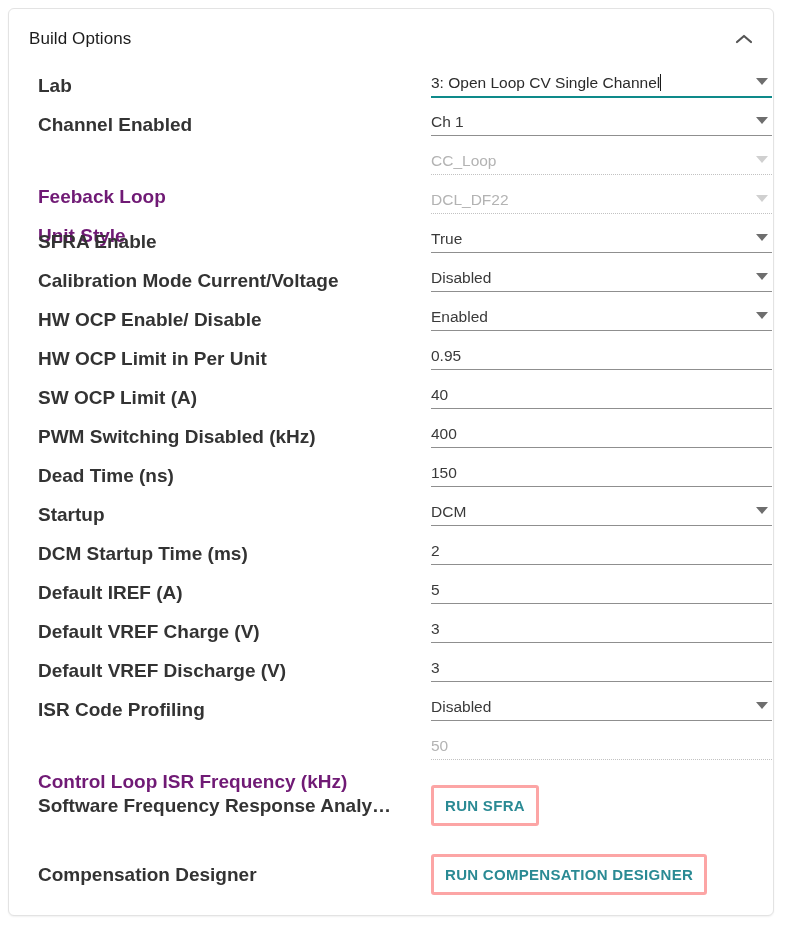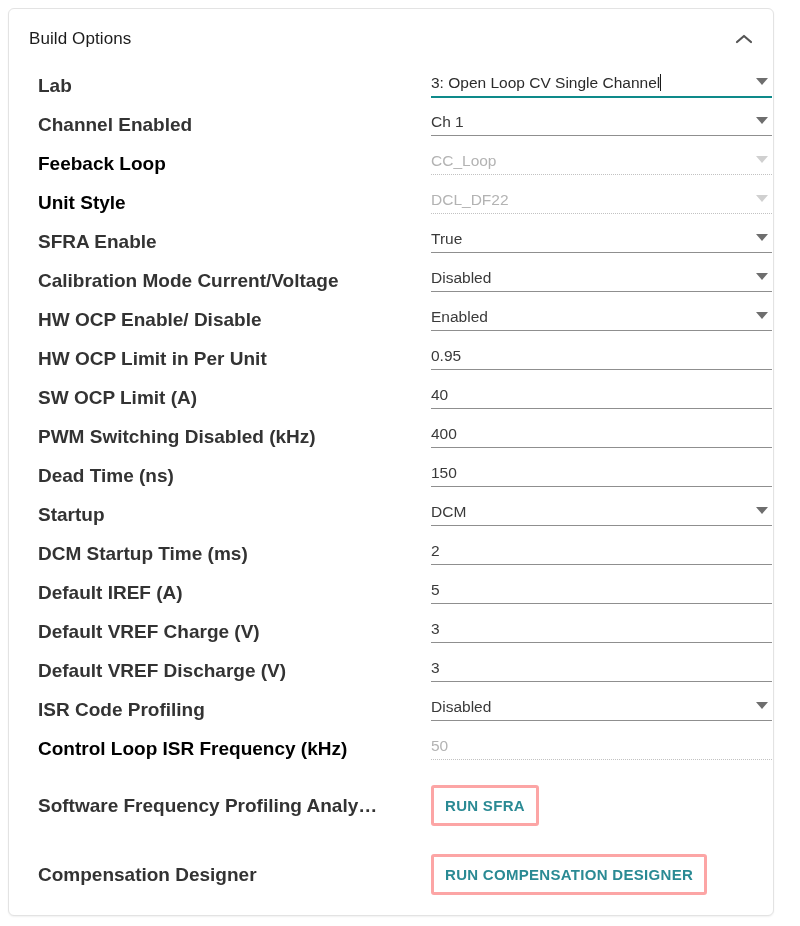--- a/index.html
+++ b/index.html
@@ -73,21 +73,21 @@
     width: 376px;
     flex: 0 0 376px;
     font-size: 19px;
     color: #333333;
     line-height: 20px;
     padding-top: 7px;
     white-space: nowrap;
     overflow: hidden;
     font-weight: bold;
   }
-  .row.disabled .label { color: #000000; }
+  .row.disabled .label { color: #701a75; margin-top: 33px; }
 
   .field {
     position: relative;
     width: 341px;
     flex: 0 0 341px;
     height: 30px;
     box-sizing: border-box;
     margin-left: 17px;
   }
   .field .value {
@@ -314,21 +314,21 @@
         <div class="label">Control Loop ISR Frequency (kHz)</div>
         <div class="field input">
           <div class="value">50</div>
           <div class="underline"></div>
         </div>
       </div>
     </div>
 
   <div class="rows" id="action-rows-container">
       <div class="row button-row">
-        <div class="label">Software Frequency Profiling Analy…</div>
+        <div class="label">Software Frequency Response Analy…</div>
         <div class="field" style="width: 341px; flex: 0 0 341px;"><button class="btn">RUN SFRA</button></div>
       </div>
       <div class="row button-row">
         <div class="label">Compensation Designer</div>
         <div class="field" style="width: 341px; flex: 0 0 341px;"><button class="btn">RUN COMPENSATION DESIGNER</button></div>
       </div>
     </div>
 
 </div>
 

